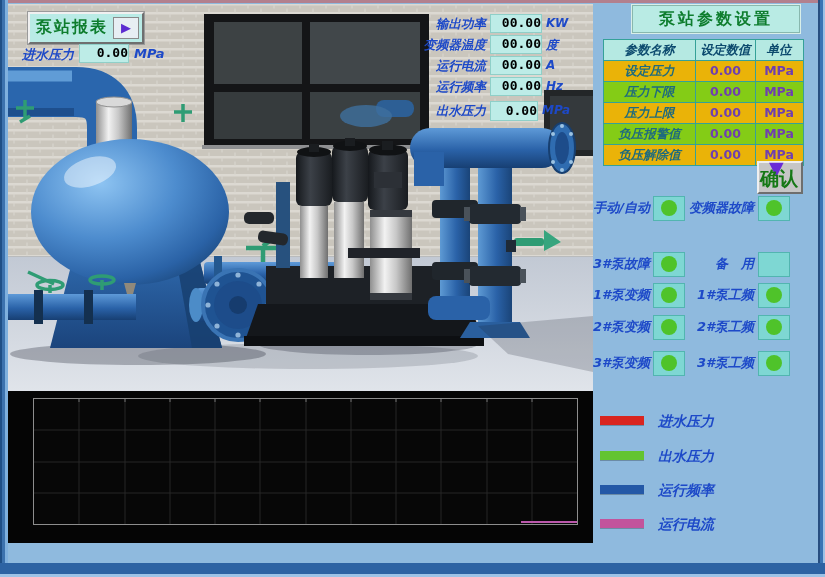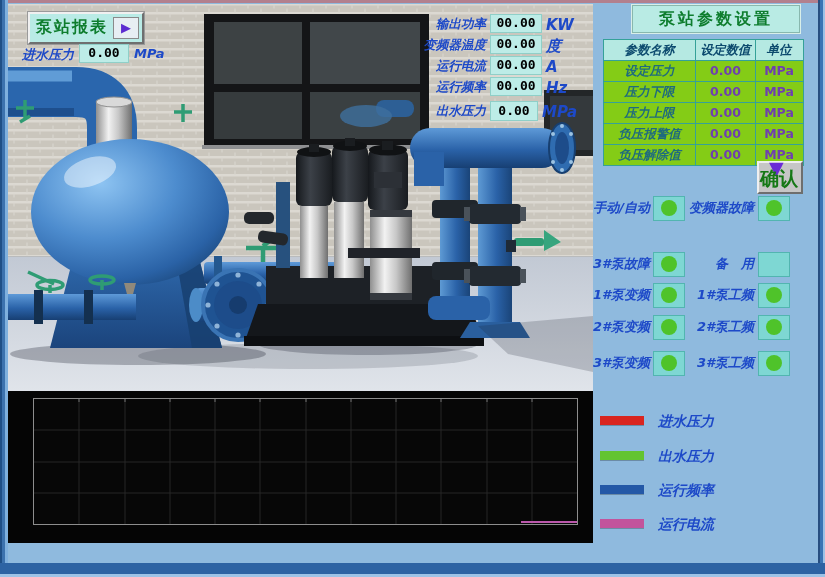--- a/index.html
+++ b/index.html
@@ -10,43 +10,43 @@
   .frame-top{left:0;top:0;width:825px;height:3px;background:#b2808e;}
   .frame-left{left:0;top:0;width:8px;height:577px;background:linear-gradient(90deg,#1f4f86 0 2px,#3c72ae 2px 5px,#7fb0de 5px 8px);}
   .frame-right{right:0;top:0;width:7px;height:577px;background:linear-gradient(270deg,#9cc2e6 0 2px,#3a74b4 2px 5px,#274e80 5px 7px);}
   .frame-bottom{left:0;bottom:0;width:825px;height:14px;background:linear-gradient(#2d63a3 0 11px,#9dc3e7 11px 14px);}
   
   #scene{left:8px;top:4px;width:585px;height:387px;border-radius:22px;}
   #chart{left:8px;top:391px;width:585px;height:152px;background:#050505;}
   #plot{left:25px;top:7px;width:543px;height:125px;border:1px solid #8d8d8d;background:#070707;}
   
   .lbl{color:#1d49c8;font-weight:bold;font-style:italic;font-size:13px;white-space:nowrap;}
-  .valbox{background:#bdece7;border:1px solid #8fcfc8;color:#000;font-weight:bold;text-align:center;
+  .valbox{background:#bdece7;border:1px solid #8fcfc8;color:#000;font-weight:bold;text-align:right;
           font-size:13px;line-height:16px;font-family:"DejaVu Sans Mono","Liberation Mono",monospace;}
   
   #report-btn{left:20px;top:8px;width:112px;height:28px;background:#b9ebe6;cursor:pointer;
               border:2px solid;border-color:#f0f0f0 #6f6f6f #6f6f6f #f0f0f0;box-shadow:0 0 0 1px #9a9a9a;}
   #report-btn .txt{position:absolute;left:6px;top:3px;color:#0e7d2e;font-size:16px;font-weight:bold;letter-spacing:2px;}
   #report-play{position:absolute;right:3px;top:3px;width:24px;height:20px;background:#e7eef3;border:1px solid #8a8a8a;
                text-align:center;line-height:19px;font-size:13px;}
   
   #inlet-label{left:14px;top:42px;}
   #inlet-box{left:71px;top:40px;width:48px;height:17px;}
   #inlet-unit{left:126px;top:42px;}
   
   .ro-label{width:70px;text-align:right;font-size:12.5px;}
   .ro-box{width:50px;height:17px;}
-  .ro-unit{font-size:15px;}
+  .ro-unit{font-size:12px;}
   
   #settings-title{left:632px;top:5px;width:166px;height:26px;background:#b9ebe4;border:1px solid #88b8ae;
                   box-shadow:0 0 0 1px #d9efe9;text-align:center;line-height:26px;color:#0e7d2e;
                   font-size:16px;font-weight:bold;letter-spacing:3px;}
   #param-table{left:603px;top:39px;width:199px;border:1px solid #35a198;border-bottom:none;}
   .prow{display:flex;height:20px;line-height:20px;font-size:12.5px;font-weight:bold;border-bottom:1px solid #35a198;}
-  .prow.light{background:#84cc16;}
+  .prow.light{background:#eab308;}
   .prow.dark{background:#84cc16;}
   .prow.head{background:#b5e9e2;}
   .pc{overflow:hidden;white-space:nowrap;}
   .pc.n{width:91px;text-align:center;border-right:1px solid #35a198;color:#1f6b7e;font-style:italic;}
   .pc.v{width:59px;text-align:center;border-right:1px solid #35a198;color:#6f3fb0;}
   .pc.u{width:46px;text-align:center;color:#6f3fb0;}
   .prow.head .pc{color:#0c4a6e;font-style:italic;}
   
   #confirm-btn{left:757px;top:161px;width:42px;height:29px;background:#c6c6c6;cursor:pointer;
                border:2px solid;border-color:#efefef #6e6e6e #6e6e6e #efefef;}

